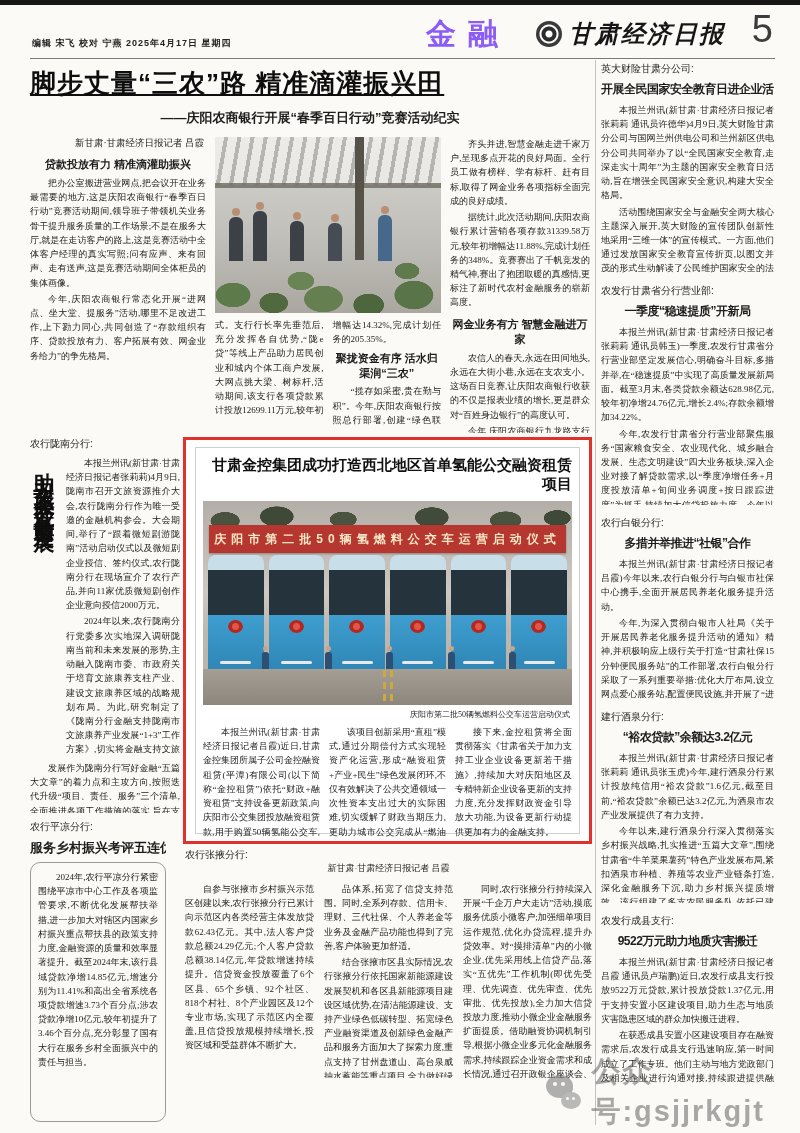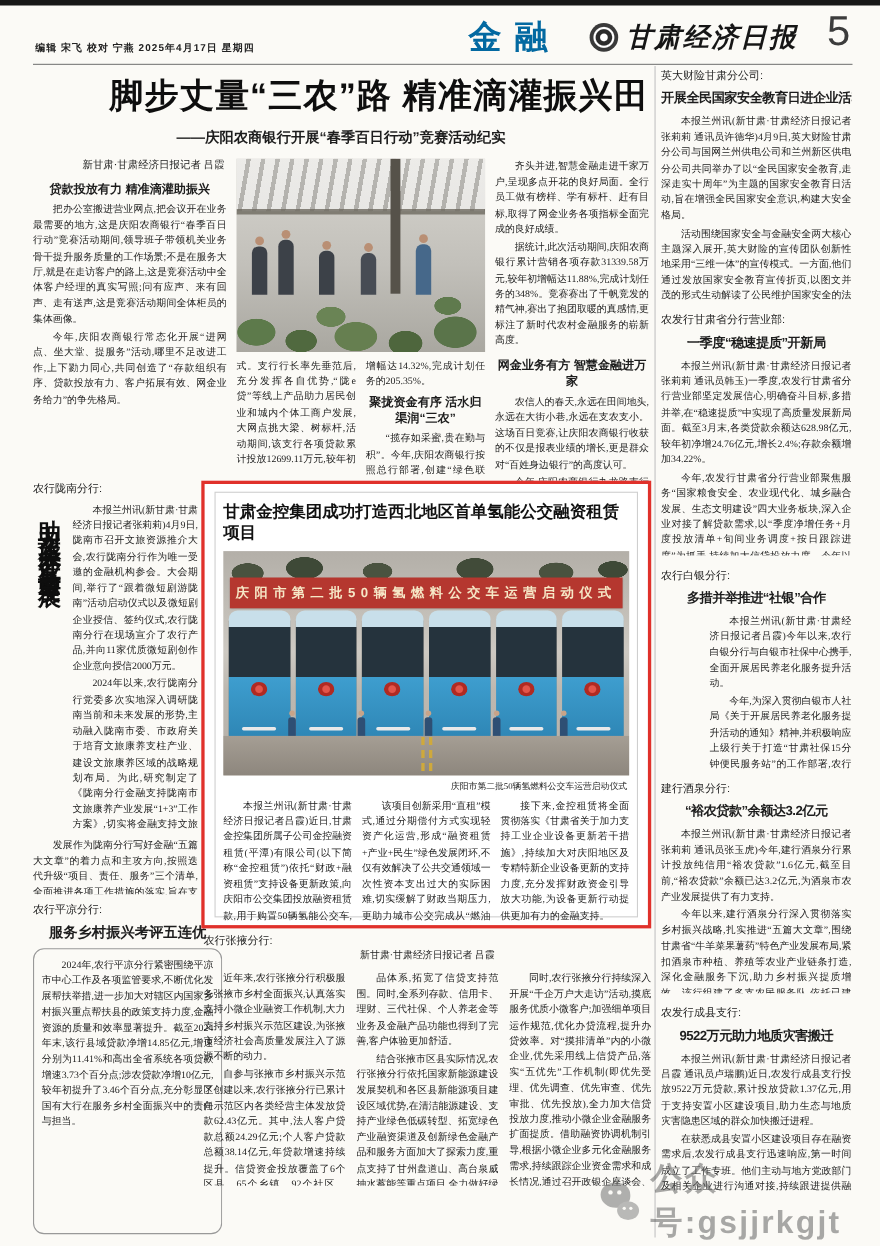--- a/index.html
+++ b/index.html
@@ -4,36 +4,36 @@
 <style>
   html,body{margin:0;padding:0;background:#9a9a9a;}
   .page{position:relative;width:800px;height:1133px;margin:0 auto;background:#fbfaf6;overflow:hidden;
         font-family:"Liberation Serif",serif;color:#1d1d1d;}
   .topbar{position:absolute;top:0;left:0;right:0;height:5px;background:#171717;}
   
   .masthead{position:absolute;top:12px;left:30px;right:25px;height:44px;}
   .mh-left{position:absolute;left:2px;bottom:6px;font-size:9px;font-weight:bold;color:#222;
            font-family:"Liberation Sans",sans-serif;letter-spacing:1px;}
   .mh-section{position:absolute;left:396px;top:2px;font-size:30px;font-weight:bold;letter-spacing:12px;
-           font-family:"Liberation Sans",sans-serif;color:#0369a1;}
+           font-family:"Liberation Sans",sans-serif;color:#8b5cf6;}
   .mh-logo{position:absolute;left:506px;top:6px;display:flex;align-items:center;gap:7px;}
   .logo-icon{width:26px;height:26px;border-radius:50%;background:
       radial-gradient(circle at 50% 50%, #fff 0 3px, #2b2b2b 4px 7px, #fff 8px 9px, #3a3a3a 10px 13px);}
   .mh-paper{font-size:24px;font-weight:bold;font-style:italic;color:#161616;letter-spacing:2px;}
   .mh-page{position:absolute;right:2px;top:-4px;font-size:38px;color:#3c3c3c;font-family:"Liberation Sans",sans-serif;}
   .mh-rule{position:absolute;top:58px;left:30px;right:25px;border-top:1.5px solid #7a7a7a;}
   
   .art-label{font-size:10px;font-weight:normal;font-family:"Liberation Sans",sans-serif;}
   .subhead{font-size:11px;font-weight:bold;text-align:center;margin:7px 0 4px;
            font-family:"Liberation Sans",sans-serif;}
   .body-text p{font-size:9px;line-height:1.58;text-align:justify;text-indent:2em;margin:0 0 2px;color:#222;}
   
   .main-art{position:absolute;top:66px;left:30px;width:560px;}
-  .main-headline{font-size:31px;font-weight:bold;text-align:right;margin:0;letter-spacing:1px;
-           font-family:"Liberation Sans",sans-serif;color:#0e0e0e;}
+  .main-headline{font-size:26px;font-weight:bold;text-align:left;margin:0;letter-spacing:1px;
+           font-family:"Liberation Sans",sans-serif;color:#0e0e0e;text-decoration:underline;}
   .main-sub{text-align:center;font-size:13px;font-weight:bold;margin-top:8px;font-family:"Liberation Sans",sans-serif;}
   .main-cols{display:flex;gap:9px;margin-top:10px;height:296px;overflow:hidden;}
   .mcol1{width:176px;flex:none;}
   .mcol2{width:226px;flex:none;}
   .mcol3{flex:1;}
   .byline{font-size:9.5px;text-align:right;margin:0 2px 6px 0;}
   .lead-box{border:1px solid #9a9a9a;border-radius:10px;padding:8px 9px;font-size:9px;line-height:1.62;
             color:#333;font-style:italic;text-align:justify;}
   
   .photo1{position:relative;width:226px;height:176px;overflow:hidden;
@@ -53,21 +53,21 @@
   .gh-person{position:absolute;bottom:52px;width:14px;height:44px;background:#3c4148;border-radius:6px 6px 0 0;}
   .gh-person::before{content:"";position:absolute;top:-9px;left:3px;width:8px;height:8px;border-radius:50%;background:#b98f74;}
   .gh-p1{left:6%;}.gh-p2{left:17%;height:50px;}.gh-p3{left:33%;height:40px;}
   .gh-p4{left:50%;height:38px;background:#474c54;}.gh-p5{left:72%;background:#46688a;height:46px;}
   .mcol2-text{margin-top:5px;column-count:2;column-gap:9px;height:110px;overflow:hidden;}
   .mcol2-text .subhead{margin:5px 0 3px;}
   
   .red-art{position:absolute;top:437px;left:183px;width:409px;height:407px;box-sizing:border-box;
            border:3px solid #e0312b;background:#fff;padding:7px 9px;}
   .red-inner{border:1px solid #cfcfcf;height:100%;box-sizing:border-box;padding:6px 7px;}
-  .red-headline{font-size:15px;font-weight:bold;text-align:left;margin:2px 0 7px;color:#111;}
+  .red-headline{font-size:15px;font-weight:bold;text-align:right;margin:2px 0 7px;color:#111;}
   .photo2{position:relative;height:204px;overflow:hidden;
           background:linear-gradient(180deg,#b3afa8 0%,#cdc9c2 45%,#bdb8b0 62%,#b5b0a8 100%);}
   .p2-trees{position:absolute;top:2px;left:0;right:0;height:30px;background:
      radial-gradient(26px 16px at 6% 60%, #49523f 55%, transparent 57%),
      radial-gradient(30px 18px at 20% 45%, #3e4937 55%, transparent 57%),
      radial-gradient(24px 14px at 38% 55%, #4a5340 55%, transparent 57%),
      radial-gradient(30px 18px at 62% 48%, #414b39 55%, transparent 57%),
      radial-gradient(28px 16px at 82% 58%, #49523f 55%, transparent 57%),
      radial-gradient(24px 14px at 96% 50%, #3e4937 55%, transparent 57%);}
   .p2-banner{position:absolute;top:24px;left:6px;right:6px;height:28px;background:#b5372f;
@@ -91,40 +91,40 @@
   .caption{font-size:8px;text-align:right;margin:4px 2px 5px;color:#222;}
   .red-cols{display:flex;gap:9px;height:116px;overflow:hidden;}
   .red-cols .c{flex:1;}
   
   .ln-art{position:absolute;top:437px;left:30px;width:150px;height:378px;overflow:hidden;}
   .ln-wrap{display:flex;gap:8px;margin-top:5px;}
   .vert-headline{writing-mode:vertical-rl;text-orientation:upright;font-size:21px;font-weight:bold;
       letter-spacing:5px;font-family:"Liberation Sans",sans-serif;height:302px;color:#0e0e0e;flex:none;}
   .ln-side{flex:1;height:302px;overflow:hidden;}
   .ln-below{margin-top:3px;height:52px;overflow:hidden;}
-  .pl-art{position:absolute;top:820px;left:30px;width:172px;height:308px;overflow:hidden;}
+  .pl-art{position:absolute;top:820px;left:30px;width:136px;height:308px;overflow:hidden;}
   .pl-headline{font-size:13px;font-weight:bold;text-align:center;margin:5px 0 5px;
       font-family:"Liberation Sans",sans-serif;white-space:nowrap;}
   .pl-box{border:1px solid #999;border-radius:10px;padding:7px 7px;height:244px;overflow:hidden;}
   
   .bot-art{position:absolute;top:848px;left:185px;width:407px;height:278px;overflow:hidden;}
   .bot-headline{font-size:25px;font-weight:bold;text-align:center;margin:6px 0 7px;letter-spacing:1px;
       font-family:"Liberation Sans",sans-serif;color:#0e0e0e;}
   .bot-byline{text-align:center;font-size:9px;margin-bottom:7px;}
   .bot-cols{display:flex;gap:10px;height:196px;overflow:hidden;}
   .bot-cols .c{flex:1;}
   
   .vrule{position:absolute;top:60px;bottom:8px;left:595px;width:1px;background:#c2c2c2;}
   .right-col{position:absolute;top:62px;left:601px;width:173px;}
   .r-art{margin-bottom:11px;}
   .r-head{font-size:12px;font-weight:bold;text-align:center;margin:5px 0 5px;letter-spacing:-.5px;
       white-space:nowrap;overflow:hidden;font-family:"Liberation Sans",sans-serif;}
   .rb1{height:170px;overflow:hidden;}
   .rb2{height:180px;overflow:hidden;}
-  .rb3{height:142px;overflow:hidden;margin-left:44px;}
+  .rb3{height:142px;overflow:hidden;}
   .rb4{height:152px;overflow:hidden;}
   .rb5{height:128px;overflow:hidden;}
   
   .wm{position:absolute;left:546px;top:1052px;display:flex;align-items:center;gap:10px;opacity:.5;pointer-events:none;}
   .wechat-icon{position:relative;width:40px;height:34px;}
   .wechat-icon .b1{position:absolute;left:0;top:0;width:27px;height:23px;border-radius:50% 50% 46% 54%;background:#666;}
   .wechat-icon .b1::before,.wechat-icon .b1::after{content:"";position:absolute;top:7px;width:4px;height:4px;border-radius:50%;background:#fbfaf6;}
   .wechat-icon .b1::before{left:7px;}.wechat-icon .b1::after{left:15px;}
   .wechat-icon .b2{position:absolute;right:0;bottom:0;width:20px;height:17px;border-radius:50%;background:#7a7a7a;}
   .wechat-icon .b2::before,.wechat-icon .b2::after{content:"";position:absolute;top:5px;width:3px;height:3px;border-radius:50%;background:#fbfaf6;}
@@ -241,21 +241,20 @@
           </div>
       </div>
     </div>
   </div>
 
   <div class="bot-art">
     <div class="art-label">农行张掖分行:</div>
     <div class="bot-byline">新甘肃·甘肃经济日报记者 吕霞</div>
     <div class="bot-cols body-text">
       <div class="c">
-          <p>近年来,农行张掖分行积极服务张掖市乡村全面振兴,认真落实支持小微企业融资工作机制,大力支持乡村振兴示范区建设,为张掖市经济社会高质量发展注入了源源不断的动力。</p>
           <p>自参与张掖市乡村振兴示范区创建以来,农行张掖分行已累计向示范区内各类经营主体发放贷款62.43亿元。其中,法人客户贷款总额24.29亿元;个人客户贷款总额38.14亿元,年贷款增速持续提升。信贷资金投放覆盖了6个区县、65个乡镇、92个社区、818个村社、8个产业园区及12个专业市场,实现了示范区内全覆盖,且信贷投放规模持续增长,投资区域和受益群体不断扩大。</p>
         </div>
       <div class="c">
           <p>品体系,拓宽了信贷支持范围。同时,全系列存款、信用卡、理财、三代社保、个人养老金等业务及金融产品功能也得到了完善,客户体验更加舒适。</p>
           <p>结合张掖市区县实际情况,农行张掖分行依托国家新能源建设发展契机和各区县新能源项目建设区域优势,在清洁能源建设、支持产业绿色低碳转型、拓宽绿色产业融资渠道及创新绿色金融产品和服务方面加大了探索力度,重点支持了甘州盘道山、高台泉威抽水蓄能等重点项目,全力做好绿色转型和能源安全的金融服务。该行还制定了绿色金融发展目标,出台了绿色金融指导意见、信贷政策及实施方案,将绿色发展理念融入涉贷、办贷、审贷的全过程,有效推动了绿色信贷业务的高质量发展。</p>
         </div>
       <div class="c">
           <p>同时,农行张掖分行持续深入开展“千企万户大走访”活动,摸底服务优质小微客户;加强细单项目运作规范,优化办贷流程,提升办贷效率。对“摸排清单”内的小微企业,优先采用线上信贷产品,落实“五优先”工作机制(即优先受理、优先调查、优先审查、优先审批、优先投放),全力加大信贷投放力度,推动小微企业金融服务扩面提质。借助融资协调机制引导,根据小微企业多元化金融服务需求,持续跟踪企业资金需求和成长情况,通过召开政银企座谈会、专项培训、融资对接会等形式送金融知识上门,帮助小微企业掌握相关政策及金融知识,合理申报融资需求。进一步强化公私联动,为企业提供更加丰富、优质的综合金融服务。</p>
         </div>
     </div>

